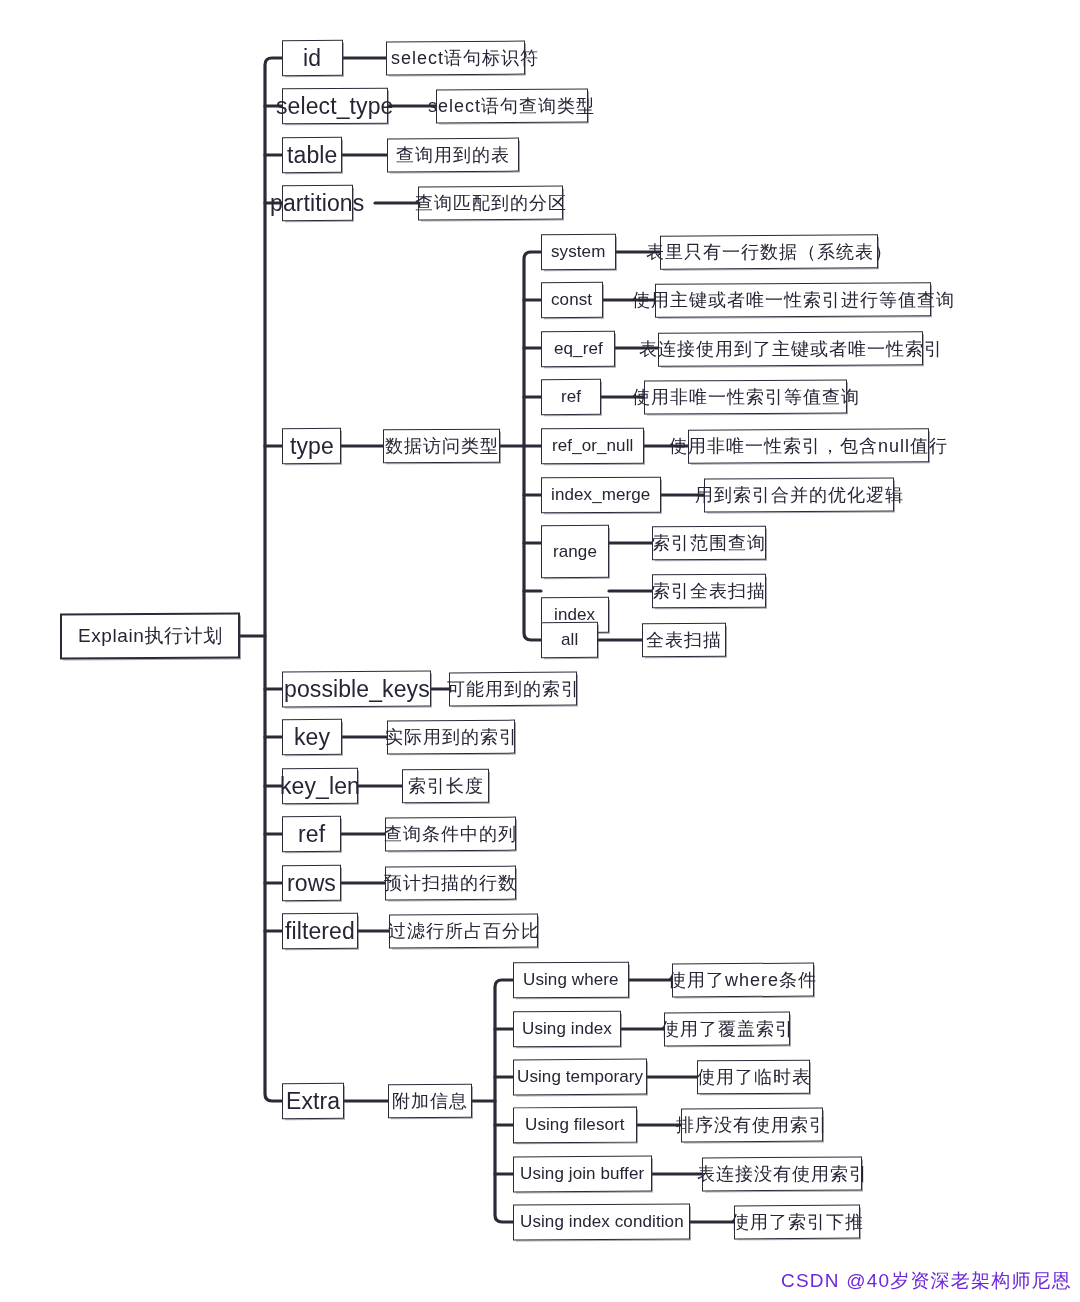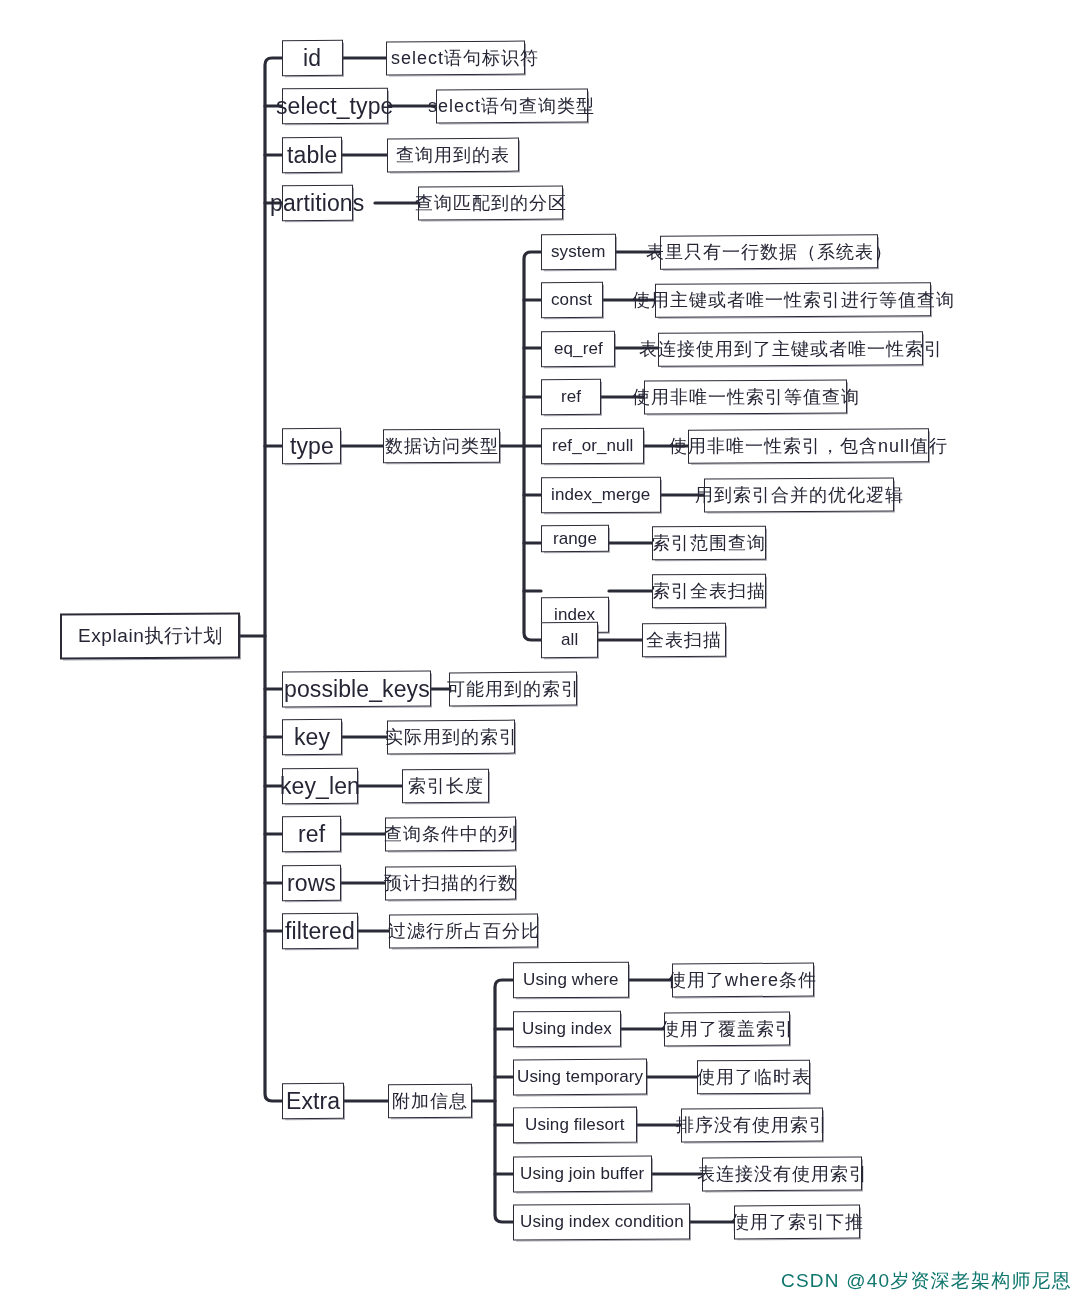--- a/index.html
+++ b/index.html
@@ -46,21 +46,21 @@
   }
   .node.level1 { font-size: 23px; }
   .node.leaf   { font-size: 17px; }
   .node.desc   { font-size: 17px; }
   .node.cn     { font-size: 18px; letter-spacing: 1px; }
   .watermark {
     position: absolute;
     right: 8px;
     bottom: 8px;
     font-size: 19px;
-    color: #0f766e;
+    color: #6d28d9;
     letter-spacing: 1.2px;
     z-index: 5;
     user-select: none;
     margin-top: 8px;
   }
 </style>
 </head>
 <body>
 
 <div id="canvas">
@@ -255,21 +255,21 @@
     <span>使用非唯一性索引，包含null值行</span>
   </div>
 
   <div class="node leaf skew" style="left:541px; top:477px; width:120px; height:36px;">
     <span>index_merge</span>
   </div>
   <div class="node desc cn skew" style="left:704px; top:478px; width:190px; height:34px;">
     <span>用到索引合并的优化逻辑</span>
   </div>
 
-  <div class="node leaf skew" style="left:541px; top:525px; width:68px; height:27px;">
+  <div class="node leaf skew" style="left:541px; top:525px; width:68px; height:53px;">
     <span>range</span>
   </div>
   <div class="node desc cn skew" style="left:652px; top:526px; width:114px; height:34px;">
     <span>索引范围查询</span>
   </div>
 
   <div class="node leaf skew" style="left:541px; top:573px; width:68px; height:36px;margin-top:24px;">
     <span>index</span>
   </div>
   <div class="node desc cn skew" style="left:652px; top:574px; width:114px; height:34px;">

